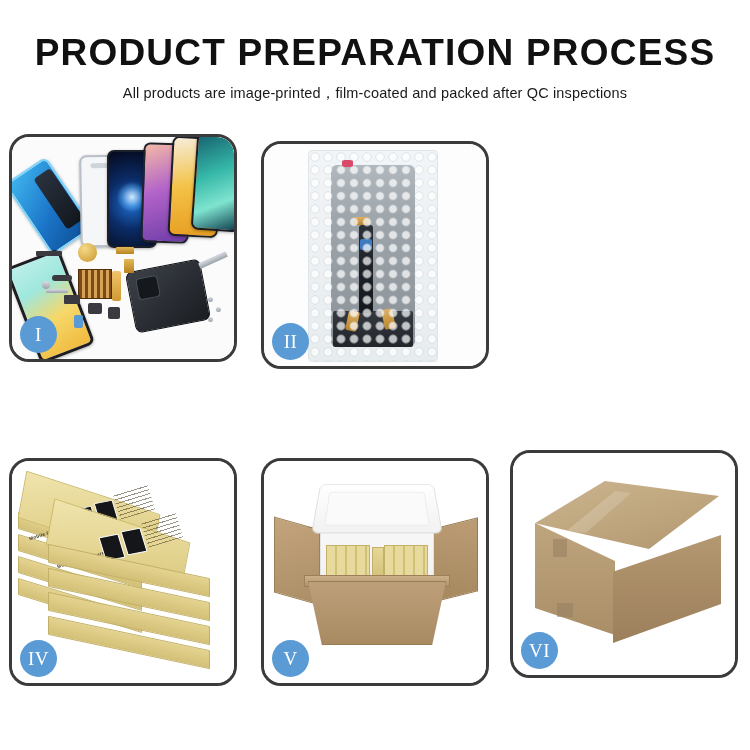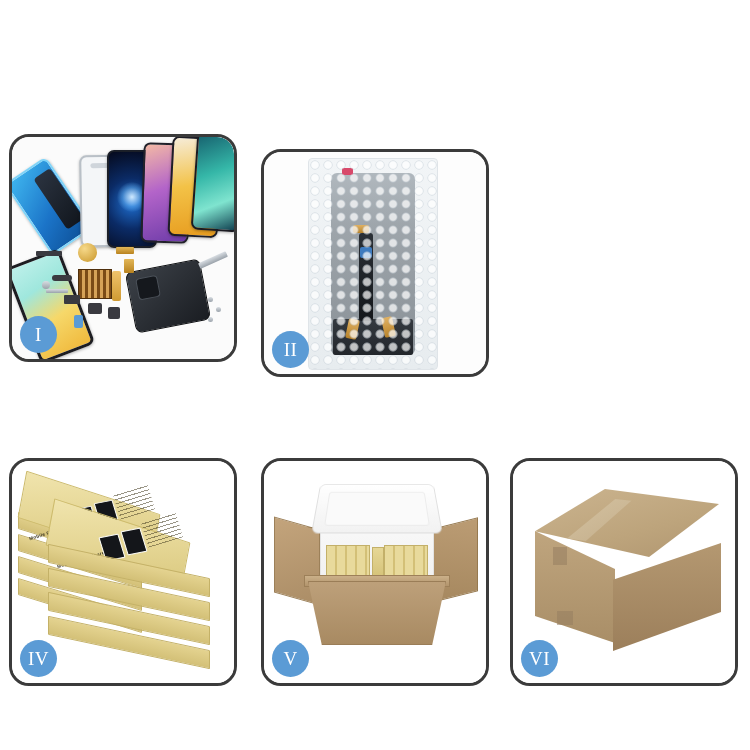--- a/index.html
+++ b/index.html
@@ -22,25 +22,25 @@
   }
 
   
   .grid{position:absolute;left:0;top:131px;width:750px;height:566px;}
   .panel{
     position:absolute;width:228px;height:228px;
     border:3px solid #3b3b3b;border-radius:20px;
     background:#ffffff;overflow:hidden;box-sizing:border-box;
   }
   .p1{left:9px;top:3px;}
-  .p2{left:261px;top:18px;}
+  .p2{left:261px;top:10px;}
   .p3{left:510px;top:3px;}
   .p4{left:9px;top:327px;}
   .p5{left:261px;top:327px;}
-  .p6{left:510px;top:327px;padding-left:44px;}
+  .p6{left:510px;top:319px;padding-left:44px;}
 
   .photo{position:absolute;inset:0;border-radius:17px;overflow:hidden;}
 
   .badge{
     position:absolute;left:8px;bottom:6px;width:37px;height:37px;border-radius:50%;
     background:#5b9bd5;color:#fff;font-family:"Liberation Serif","DejaVu Serif",serif;
     font-size:19px;display:flex;align-items:center;justify-content:center;
     letter-spacing:.5px;z-index:9;
   }
 
@@ -188,20 +188,24 @@
   .b6seam{position:absolute;left:46px;top:38px;width:134px;height:42px;
     background:linear-gradient(150deg,rgba(215,198,166,.85),rgba(190,168,133,.7));
     clip-path:polygon(42% 0,54% 4%,20% 100%,6% 94%);}
   .b6tape{position:absolute;background:rgba(150,126,96,.55);}
 </style>
 </head>
 <body>
 
 <div class="page">
 
+  <div class="header">
+    <h1 class="title">PRODUCT PREPARATION PROCESS</h1>
+    <p class="subtitle">All products are image-printed，film-coated and packed after QC inspections</p>
+  </div>
 
   <div class="grid">
 
     <div class="panel p1">
       <div class="photo sc1">
         <div class="ph ph-a"></div>
         <div class="ph ph-b"></div>
         <div class="ph ph-c"></div>
         <div class="ph ph-d"></div>
         <div class="ph ph-e"></div>

